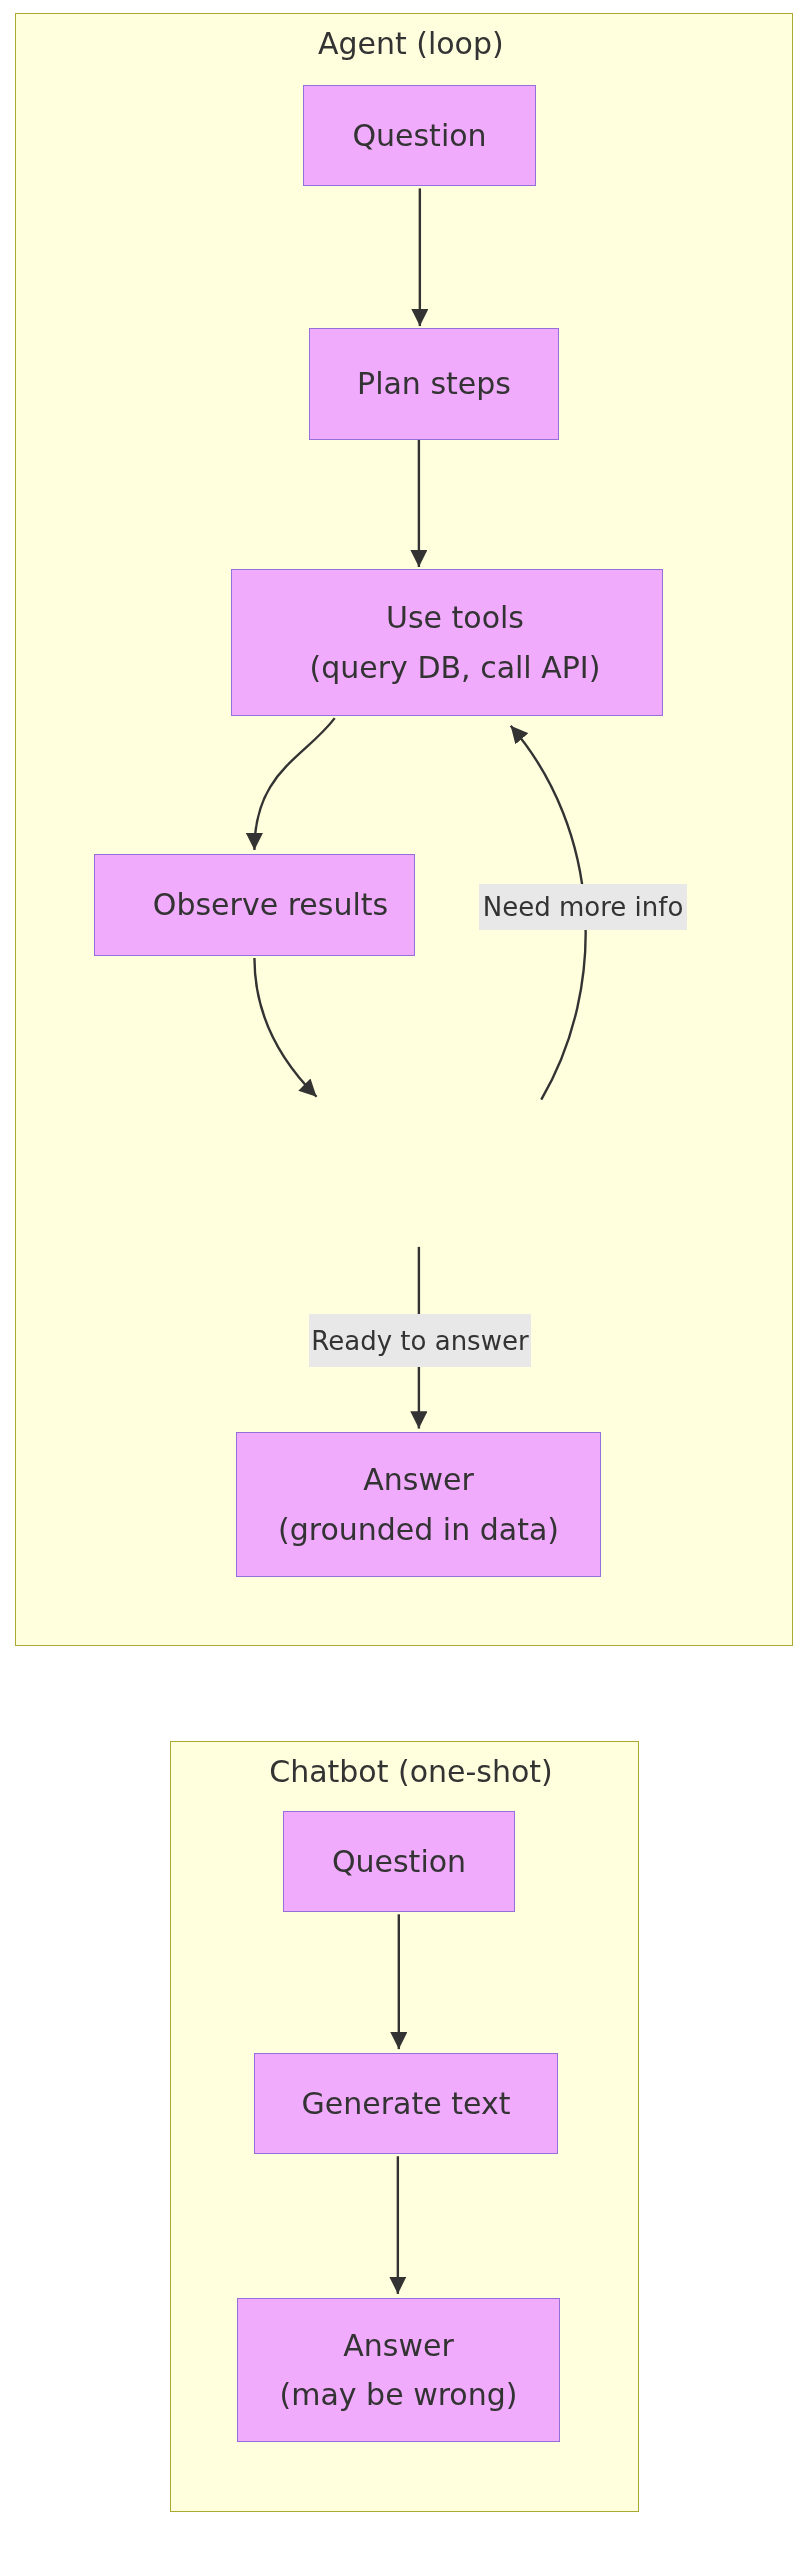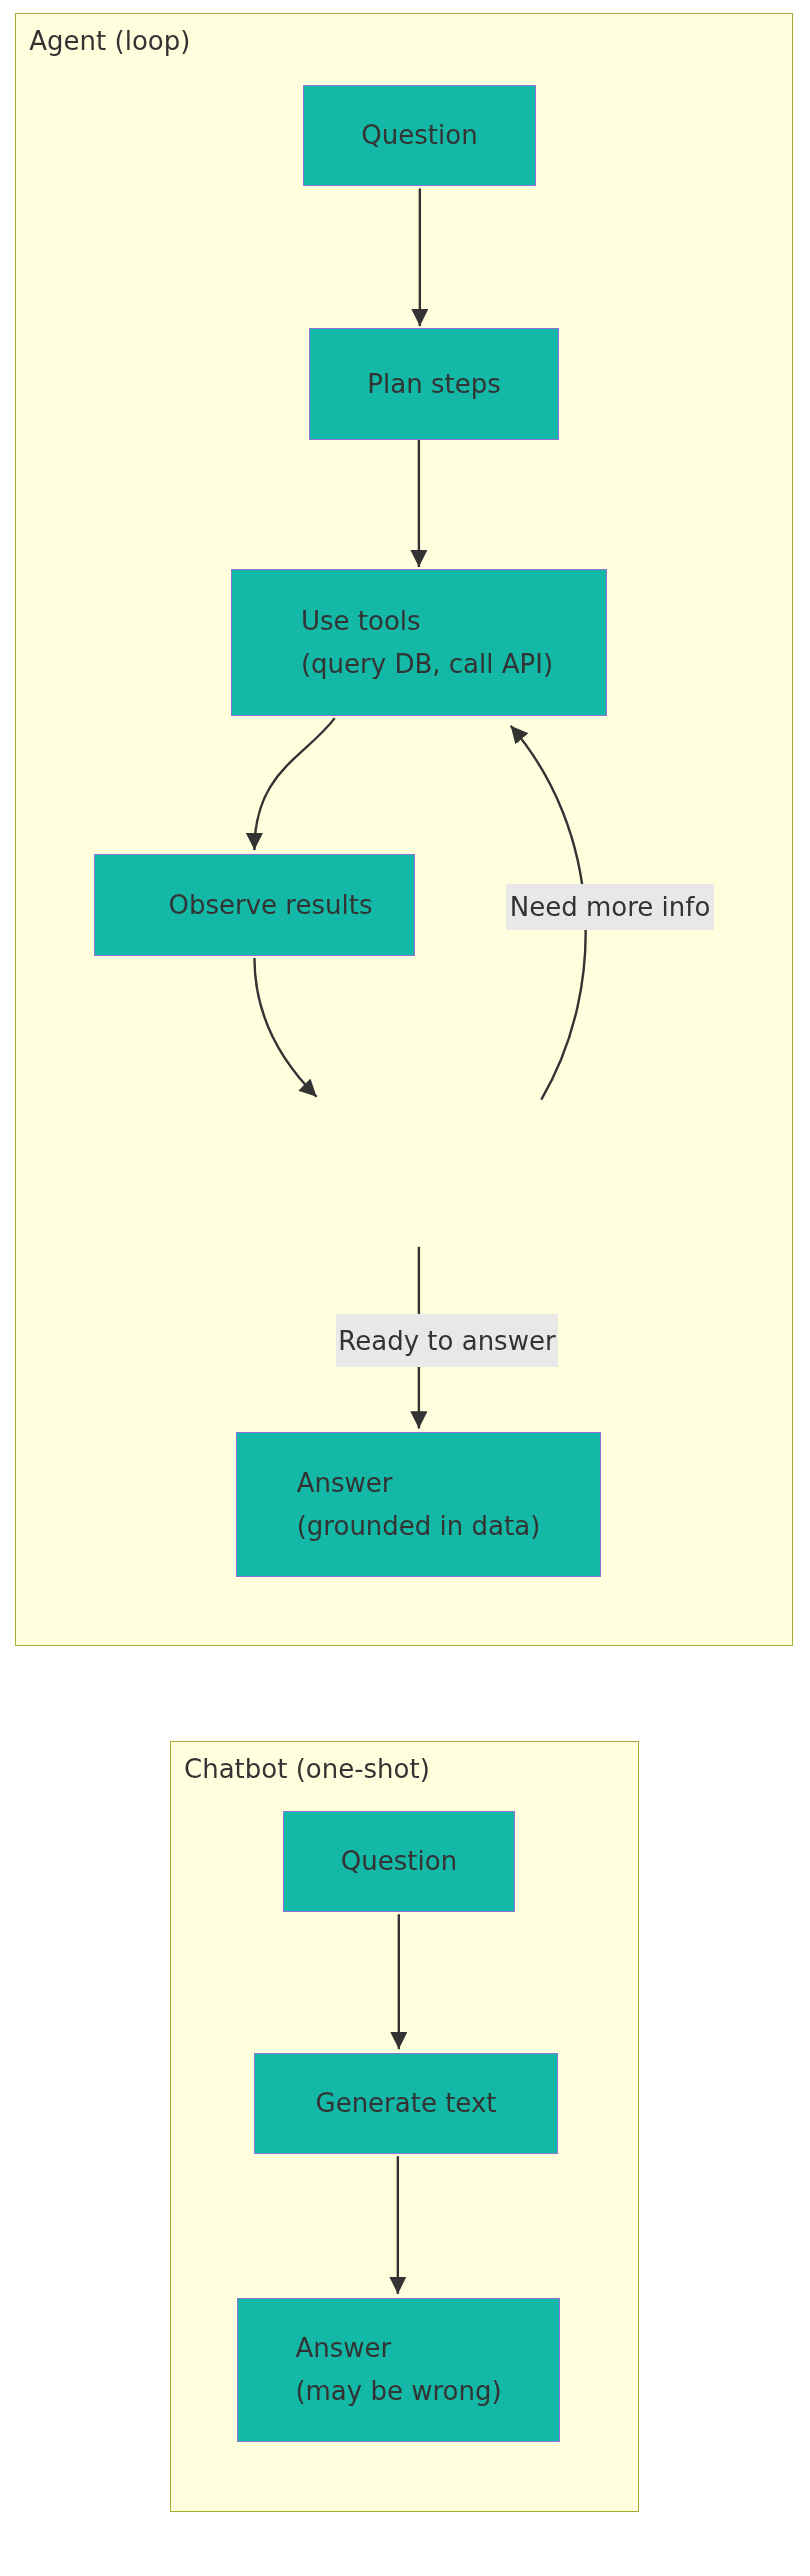--- a/index.html
+++ b/index.html
@@ -21,48 +21,48 @@
   .cluster {
     position: absolute;
     background: #ffffde;
     border: 1.9px solid #aaaa33;
     box-sizing: border-box;
   }
   .cluster-title {
     position: absolute;
     left: 13px; right: 0;
     top: 11.5px;
-    text-align: left;
-    font-size: 26px;
+    text-align: center;
+    font-size: 30px;
     color: #333333;
   }
   .node {
     position: absolute;
-    background: #14b8a6;
+    background: #f0abfc;
     border: 1.9px solid #9370DB;
     box-sizing: border-box;
     display: flex;
     align-items: center;
     justify-content: center;
-    font-size: 26px;
+    text-align: center;
+    font-size: 30px;
     line-height: 1.65;
     color: #333333;
     white-space: pre-line;
   }
   .edge-label {
     position: absolute;
     background: #e8e8e8;
     box-sizing: border-box;
     display: flex;
     align-items: center;
     justify-content: center;
     font-size: 26px;
     color: #333333;
     white-space: nowrap;
-    margin-left: 27px;
   }
 </style>
 </head>
 <body>
 
 <div class="canvas">
 
   <div class="cluster" style="left:15.3px; top:13.4px; width:778px; height:1633px;">
     <div class="cluster-title">Agent (loop)</div>
   </div>
@@ -86,21 +86,21 @@
       <path d="M 438 1304 L 438 1494" marker-end="url(#arrow)"></path>
       <path d="M 417 2002 L 417 2143" marker-end="url(#arrow)"></path>
       <path d="M 416 2255 L 416 2399" marker-end="url(#arrow)"></path>
     </g>
   </svg>
 
   <div class="node" style="left:303px; top:85px; width:233px; height:101px;">Question</div>
 
   <div class="node" style="left:309px; top:328px; width:250px; height:112px;">Plan steps</div>
 
-  <div class="node" style="left:231px; top:569px; width:376px; height:147px;padding-left:16px;">Use tools
+  <div class="node" style="left:231px; top:569px; width:432px; height:147px;padding-left:16px;">Use tools
 (query DB, call API)</div>
 
   <div class="node" style="left:94px; top:854px; width:321px; height:102px;padding-left:32px;">Observe results</div>
 
 
   <div class="node" style="left:236px; top:1432px; width:365px; height:145px;">Answer
 (grounded in data)</div>
 
   <div class="edge-label" style="left:479px; top:884px; width:208px; height:46px;">Need more info</div>
 

